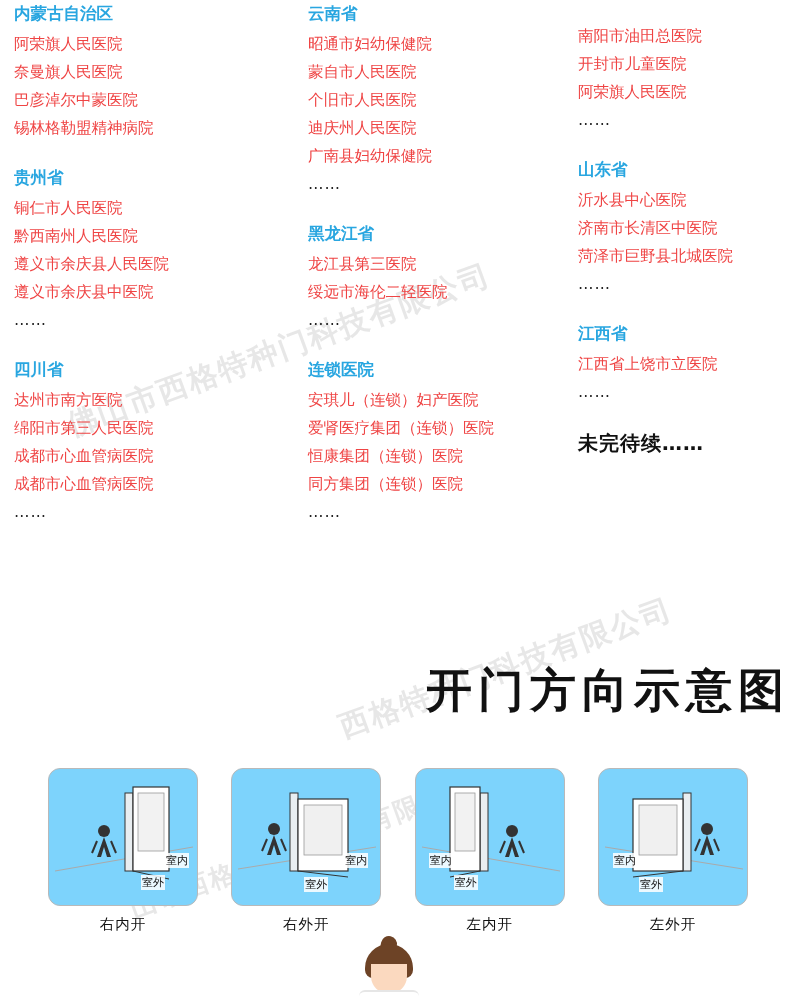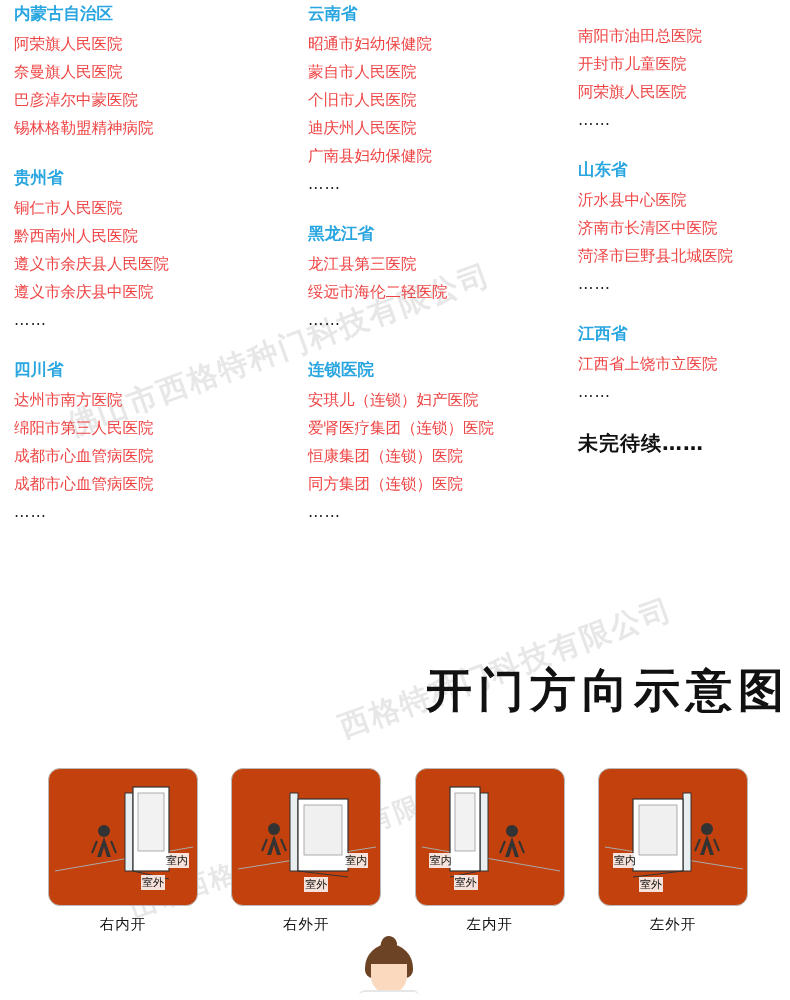--- a/index.html
+++ b/index.html
@@ -96,21 +96,21 @@
     justify-content: space-between;
   }
   .door-item { width: 150px; }
   .door-box {
     width: 150px;
     height: 138px;
     border: 1px solid #b9b9b9;
     border-radius: 12px;
     position: relative;
     overflow: hidden;
-    background: #c2410c;
+    background: #7dd3fc;
   }
   .door-caption {
     text-align: center;
     font-size: 14.5px;
     color: #111;
     margin-top: 9px;
     letter-spacing: 1px;
     font-family: Liberation Serif, serif;
   }
   .d-label {

